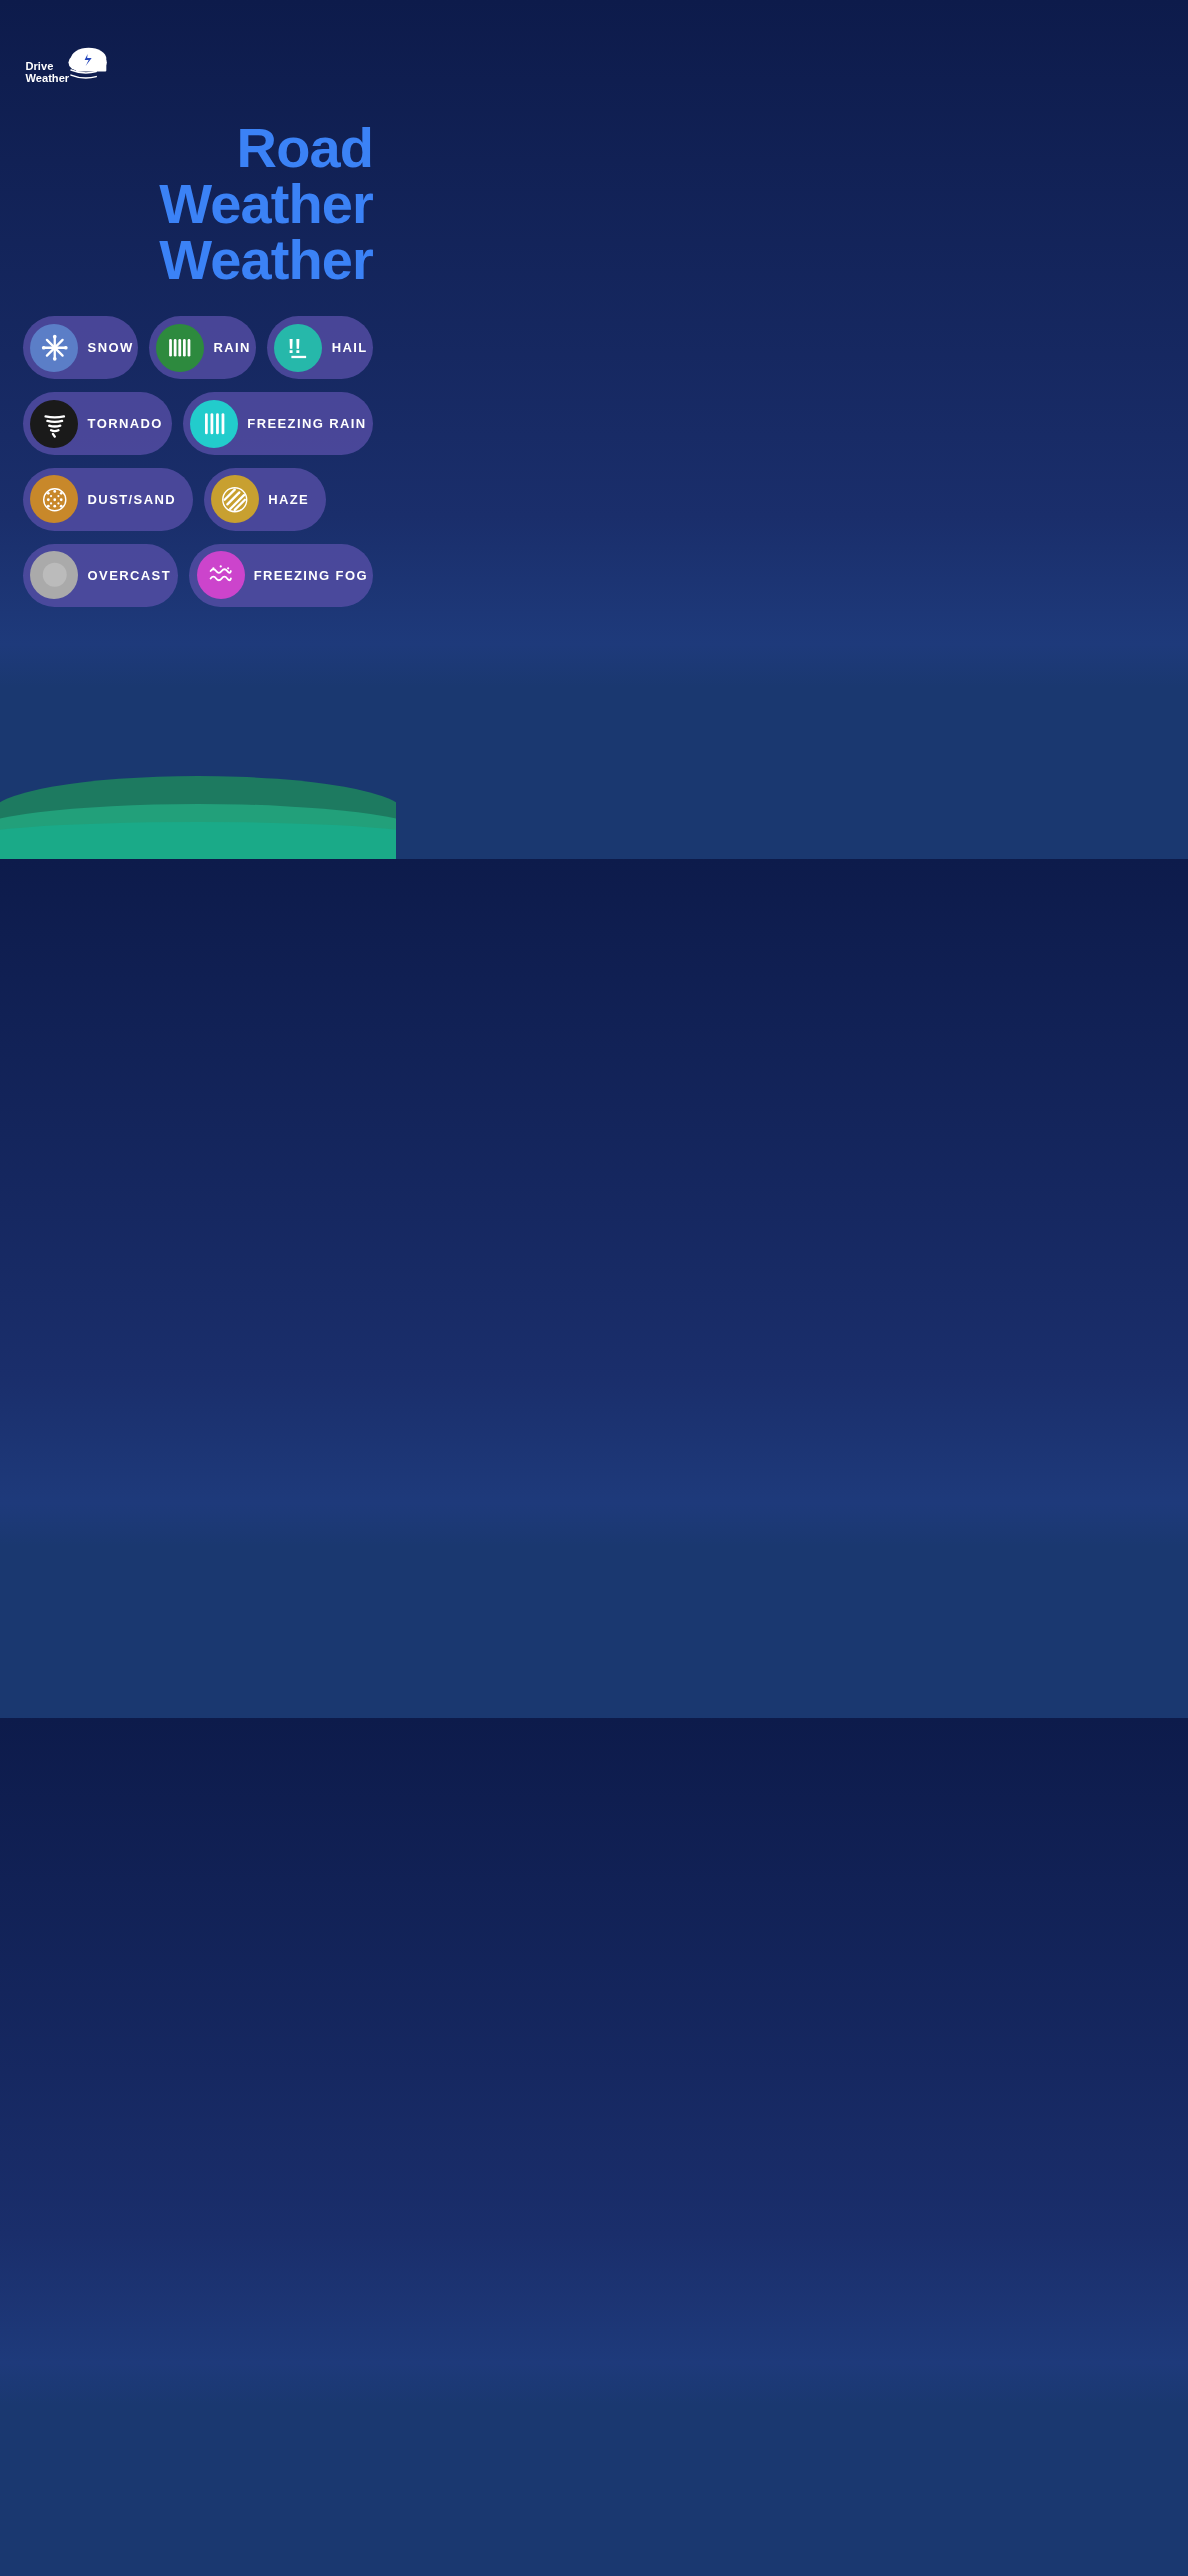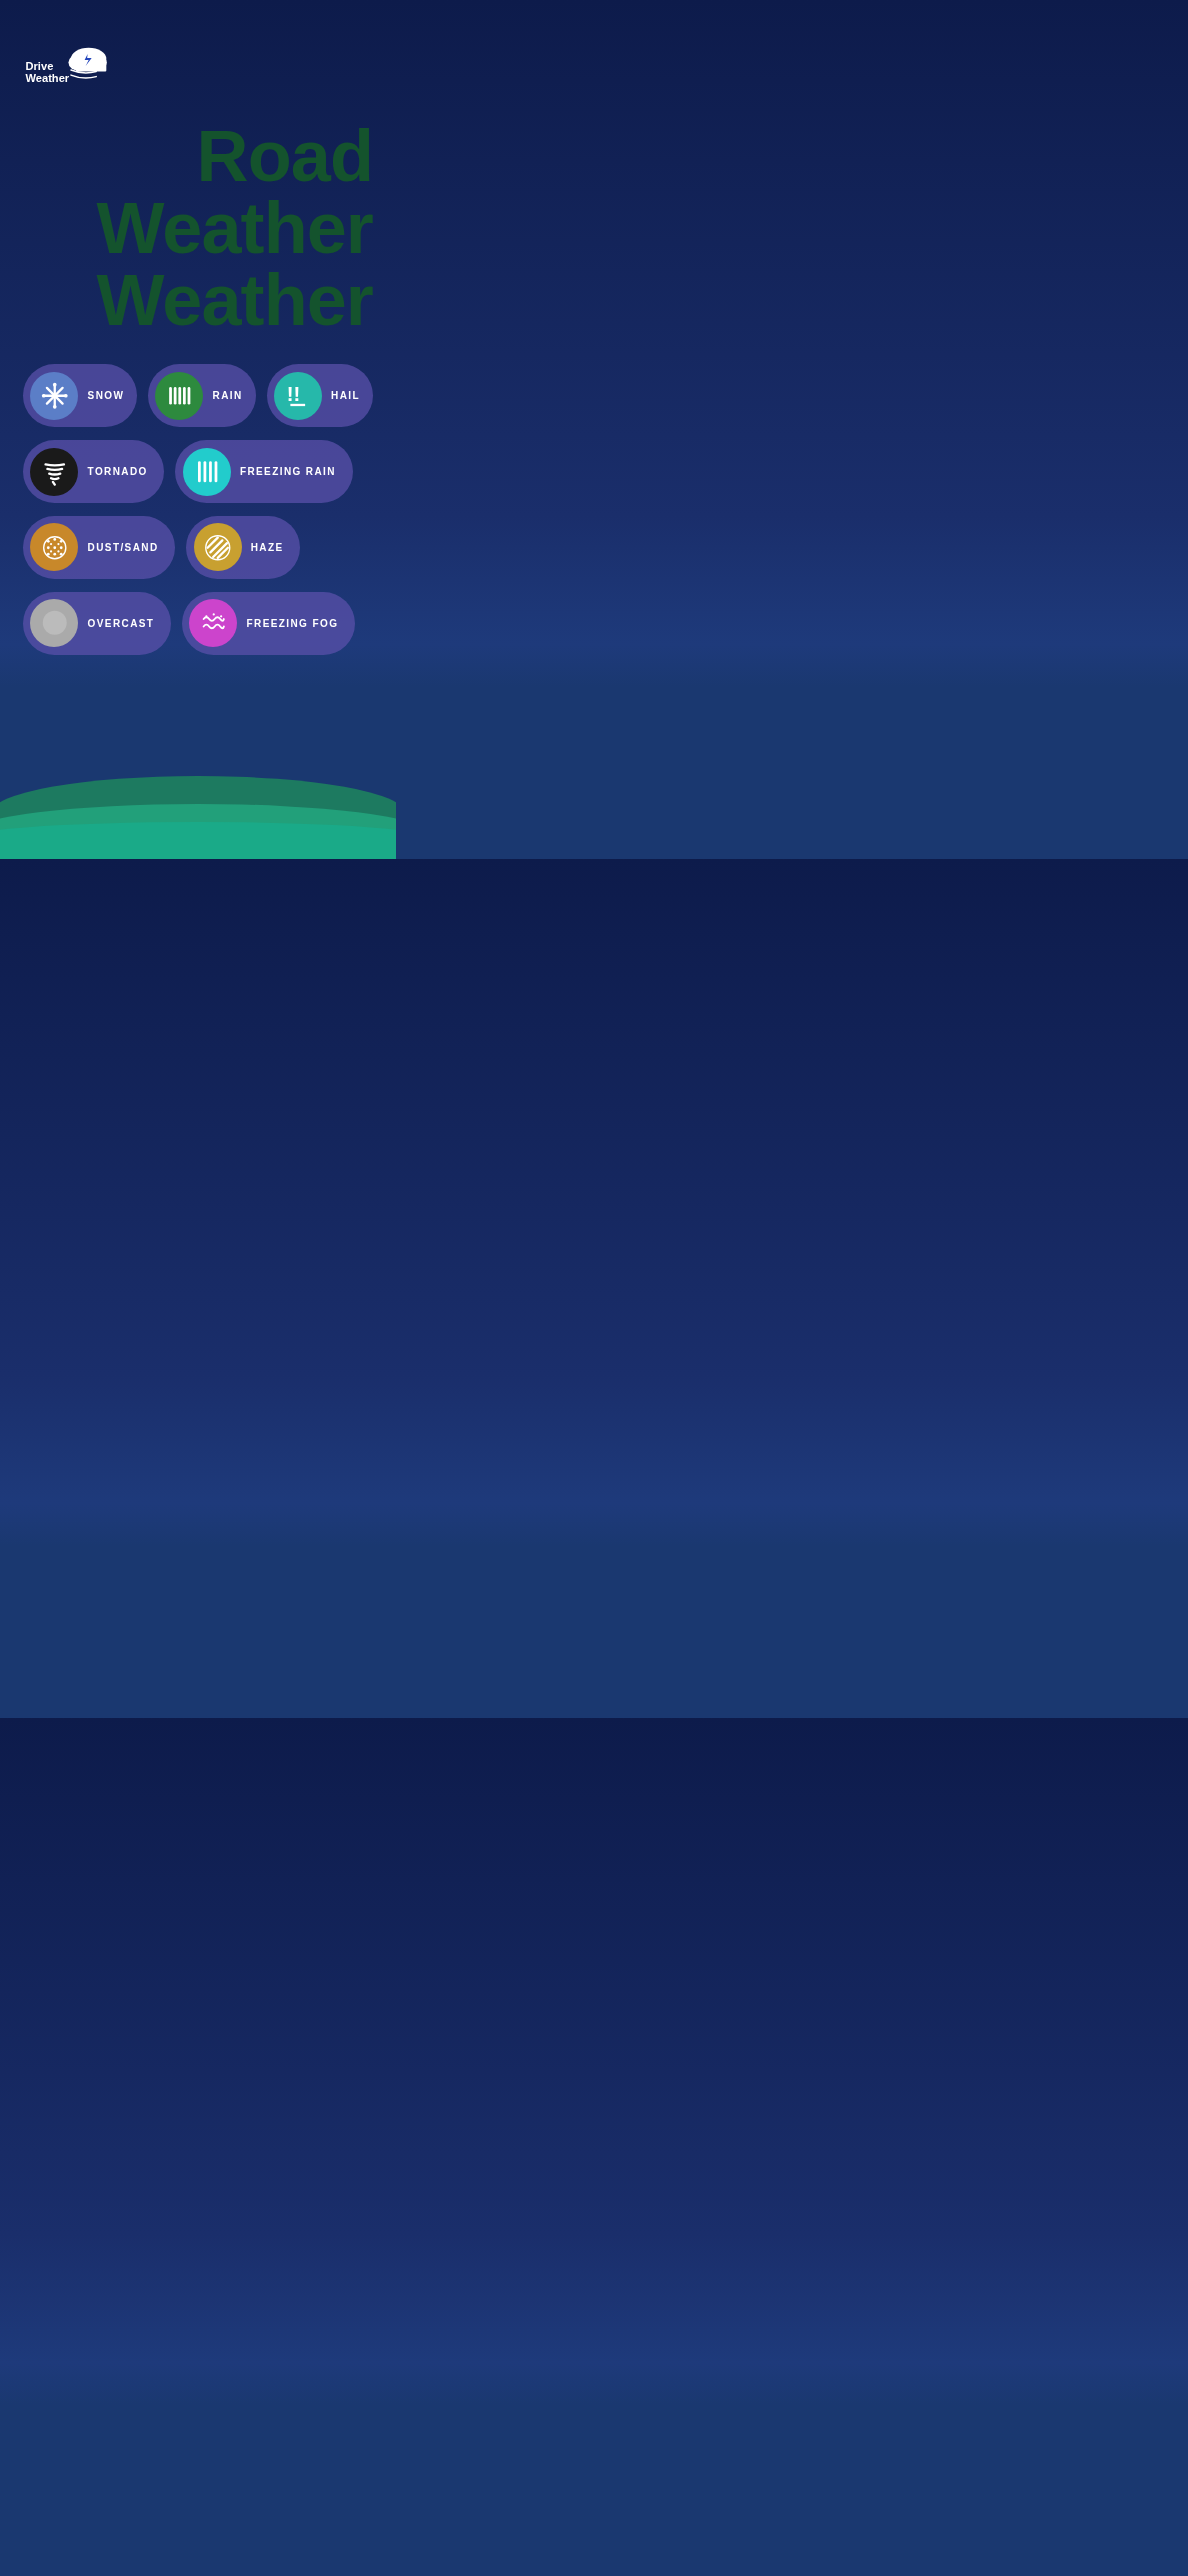--- a/index.html
+++ b/index.html
@@ -29,22 +29,22 @@
     }
 
     .logo-icon {
       width: 101px;
       height: 74px;
       margin-right: 0px;
     }
 
     
     .hero-title {
-      color: #14532d;
-      font-size: 72px;
+      color: #3b82f6;
+      font-size: 56px;
       font-weight: 900;
       line-height: 1.0;
       letter-spacing: -0.9px;
       margin-bottom: 28px;
     }
 
     
     .weather-grid {
       display: flex;
       flex-direction: column;
@@ -75,21 +75,21 @@
       border-radius: 50%;
       display: flex;
       align-items: center;
       justify-content: center;
       flex-shrink: 0;
       font-size: 22px;
     }
 
     .chip-label {
       color: #ffffff;
-      font-size: 10px;
+      font-size: 13px;
       font-weight: 700;
       letter-spacing: 1.4px;
       text-transform: uppercase;
       white-space: nowrap;
     }
 
     
     .icon-snow { background: #5b7ec7; }
     .icon-rain { background: #2d8a3e; }
     .icon-hail { background: #26b8aa; }

